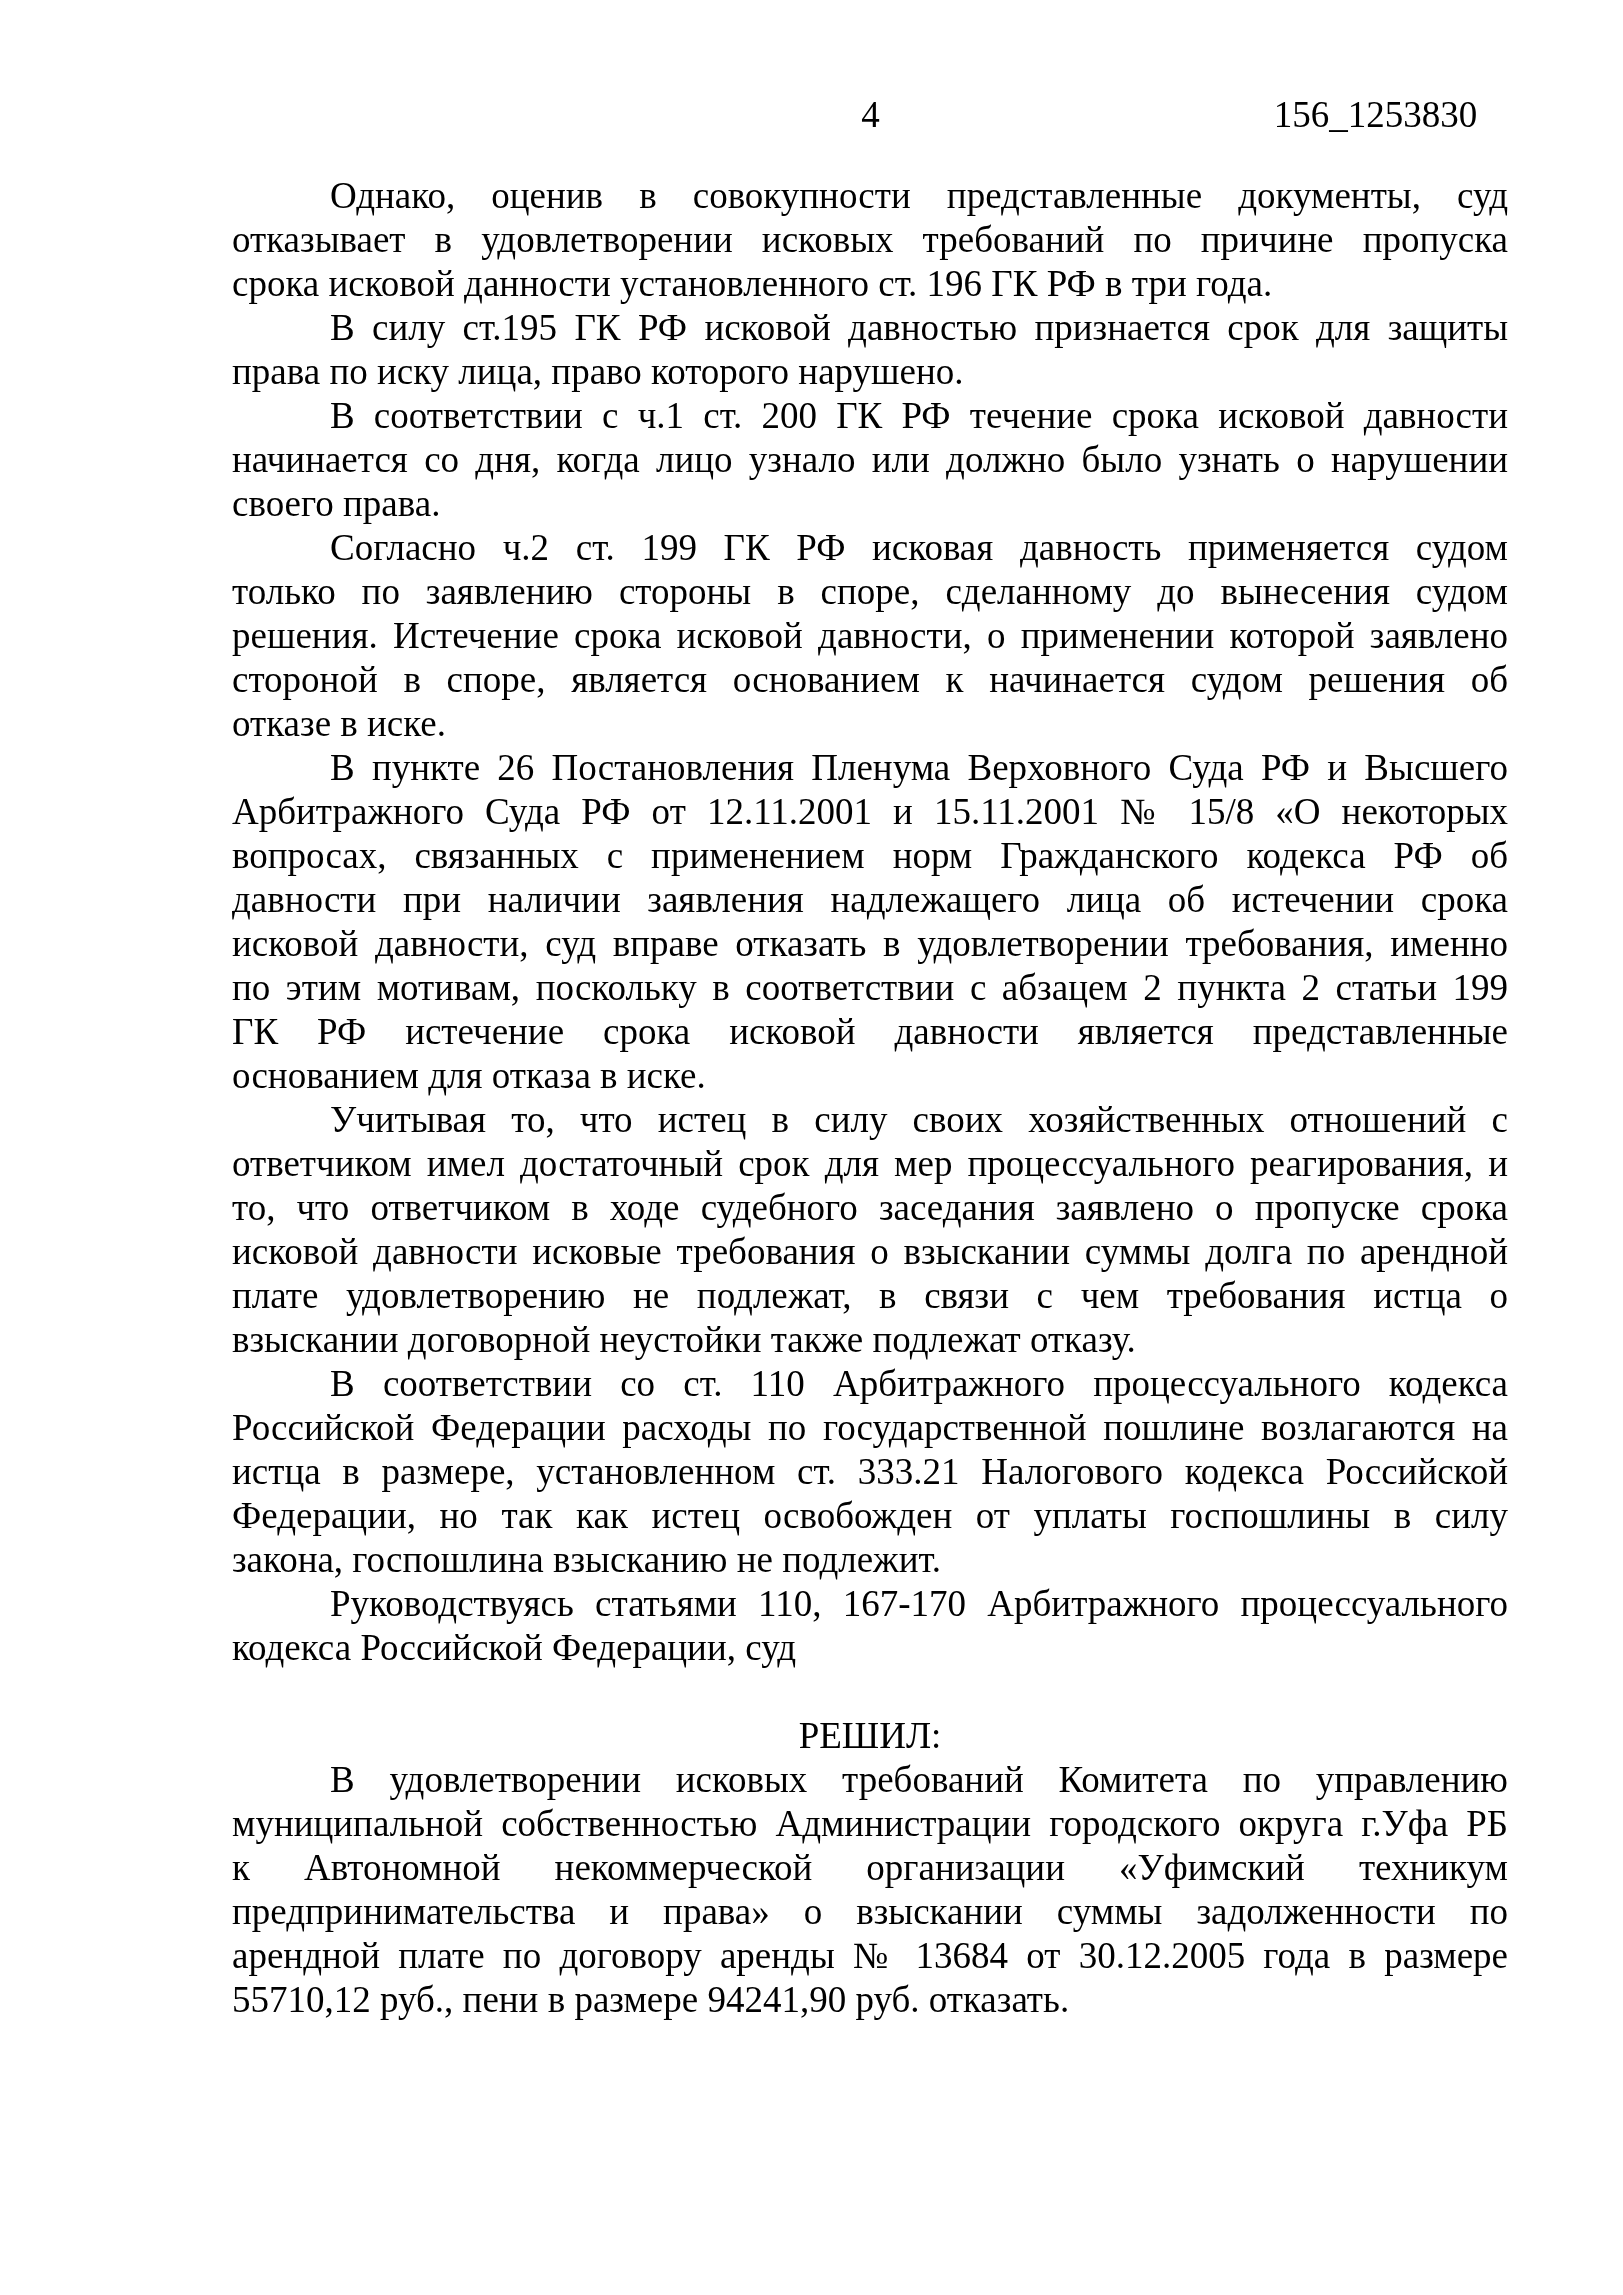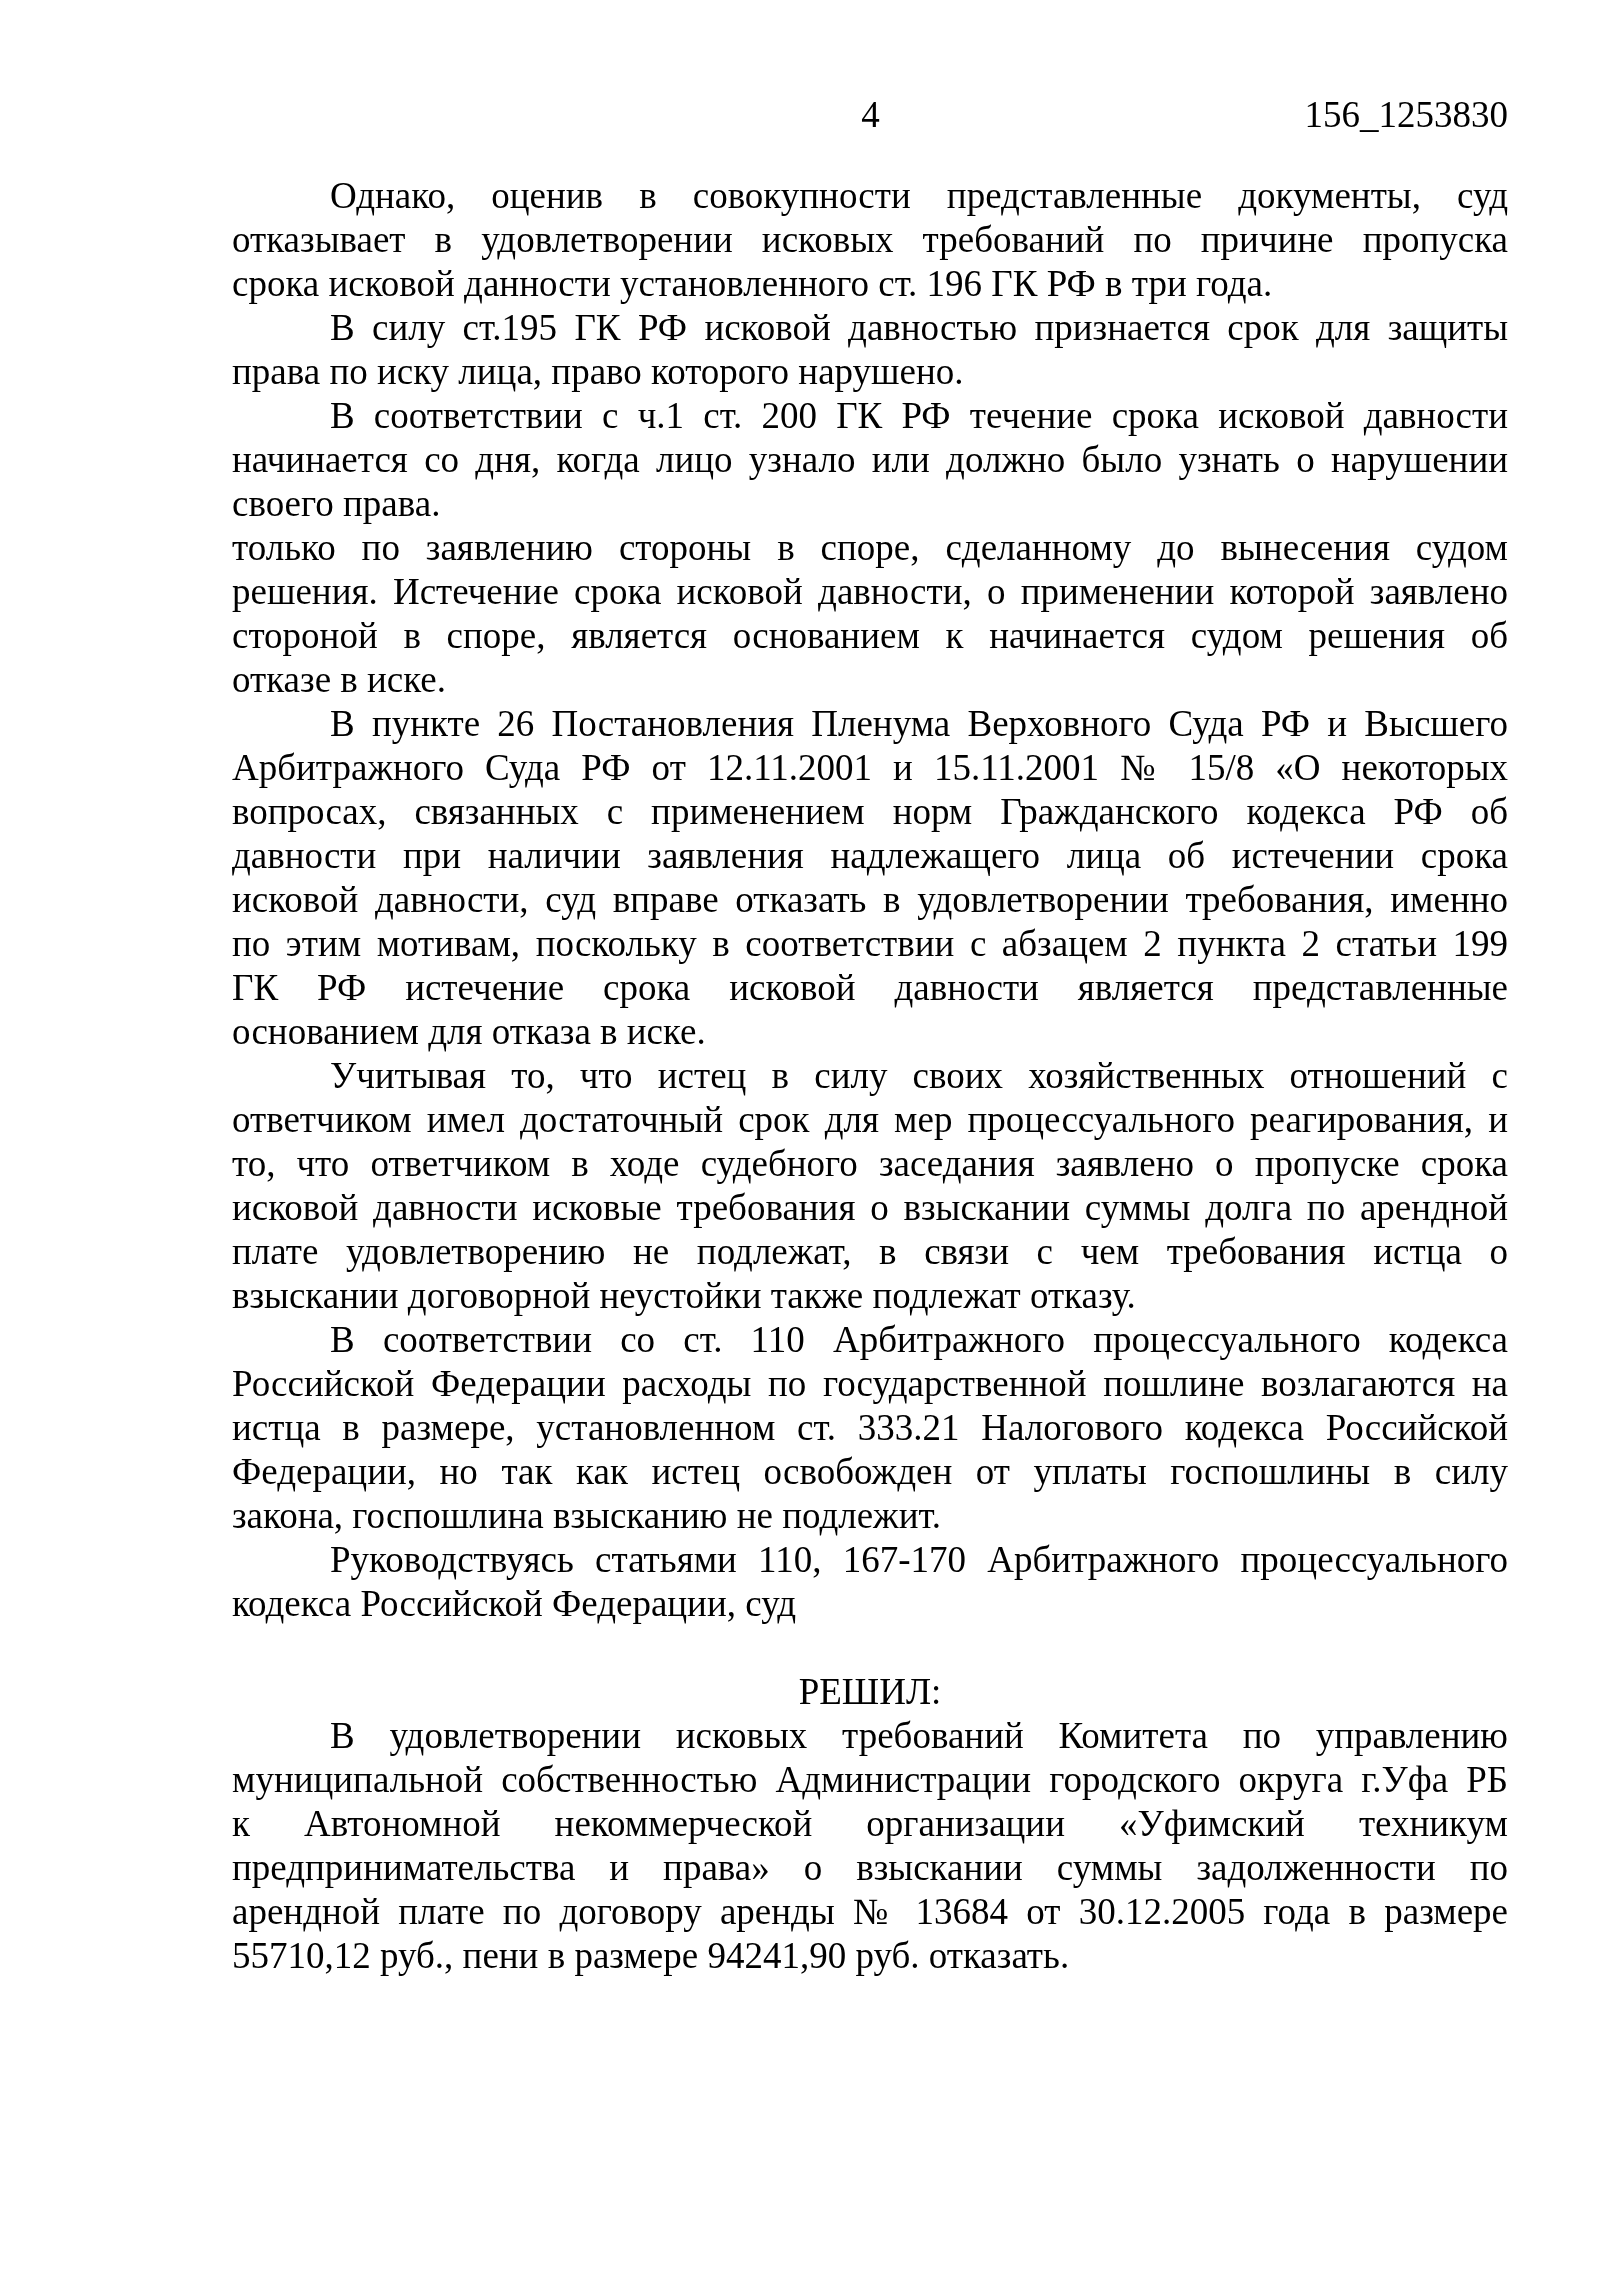--- a/index.html
+++ b/index.html
@@ -6,21 +6,21 @@
   body { width: 1623px; height: 2295px; position: relative; overflow: hidden; }
   .page {
     position: absolute; left: 0; top: 0; width: 1623px; height: 2295px;
     background: #ffffff; color: #000000;
     font-family: "Liberation Serif", "DejaVu Serif", serif;
   }
   .header-num {
     position: absolute; top: 93px; font-size: 37px; line-height: 44px;
   }
   .page-number { left: 851px; width: 39px; text-align: center; }
-  .doc-id { left: 1243px; width: 265px; text-align: right; }
+  .doc-id { left: 1243px; width: 265px; text-align: center; }
   .body-text {
     position: absolute; left: 232px; top: 174px; width: 1276px;
     font-size: 37px; line-height: 44px; font-family: Liberation Serif, serif;
   }
   .line {
     display: block; white-space: nowrap; height: 44px;
     text-align: justify; text-align-last: justify;
   }
   .line.last { text-align: center; text-align-last: left; }
   .line.indent { padding-left: 98px; }
@@ -47,20 +47,21 @@
       <span class="line last">права по иску лица, право которого нарушено.</span>
     </div>
 
     <div>
       <span class="line indent">В соответствии с ч.1 ст. 200 ГК РФ течение срока исковой давности</span>
       <span class="line">начинается со дня, когда лицо узнало или должно было узнать о нарушении</span>
       <span class="line last">своего права.</span>
     </div>
 
     <div>
+      <span class="line indent">Согласно ч.2 ст. 199 ГК РФ исковая давность применяется судом</span>
       <span class="line">только по заявлению стороны в споре, сделанному до вынесения судом</span>
       <span class="line">решения. Истечение срока исковой давности, о применении которой заявлено</span>
       <span class="line">стороной в споре, является основанием к начинается судом решения об</span>
       <span class="line last">отказе в иске.</span>
     </div>
 
     <div>
       <span class="line indent">В пункте 26 Постановления Пленума Верховного Суда РФ и Высшего</span>
       <span class="line">Арбитражного Суда РФ от 12.11.2001 и 15.11.2001 № 15/8 «О некоторых</span>
       <span class="line">вопросах, связанных с применением норм Гражданского кодекса РФ об</span>

